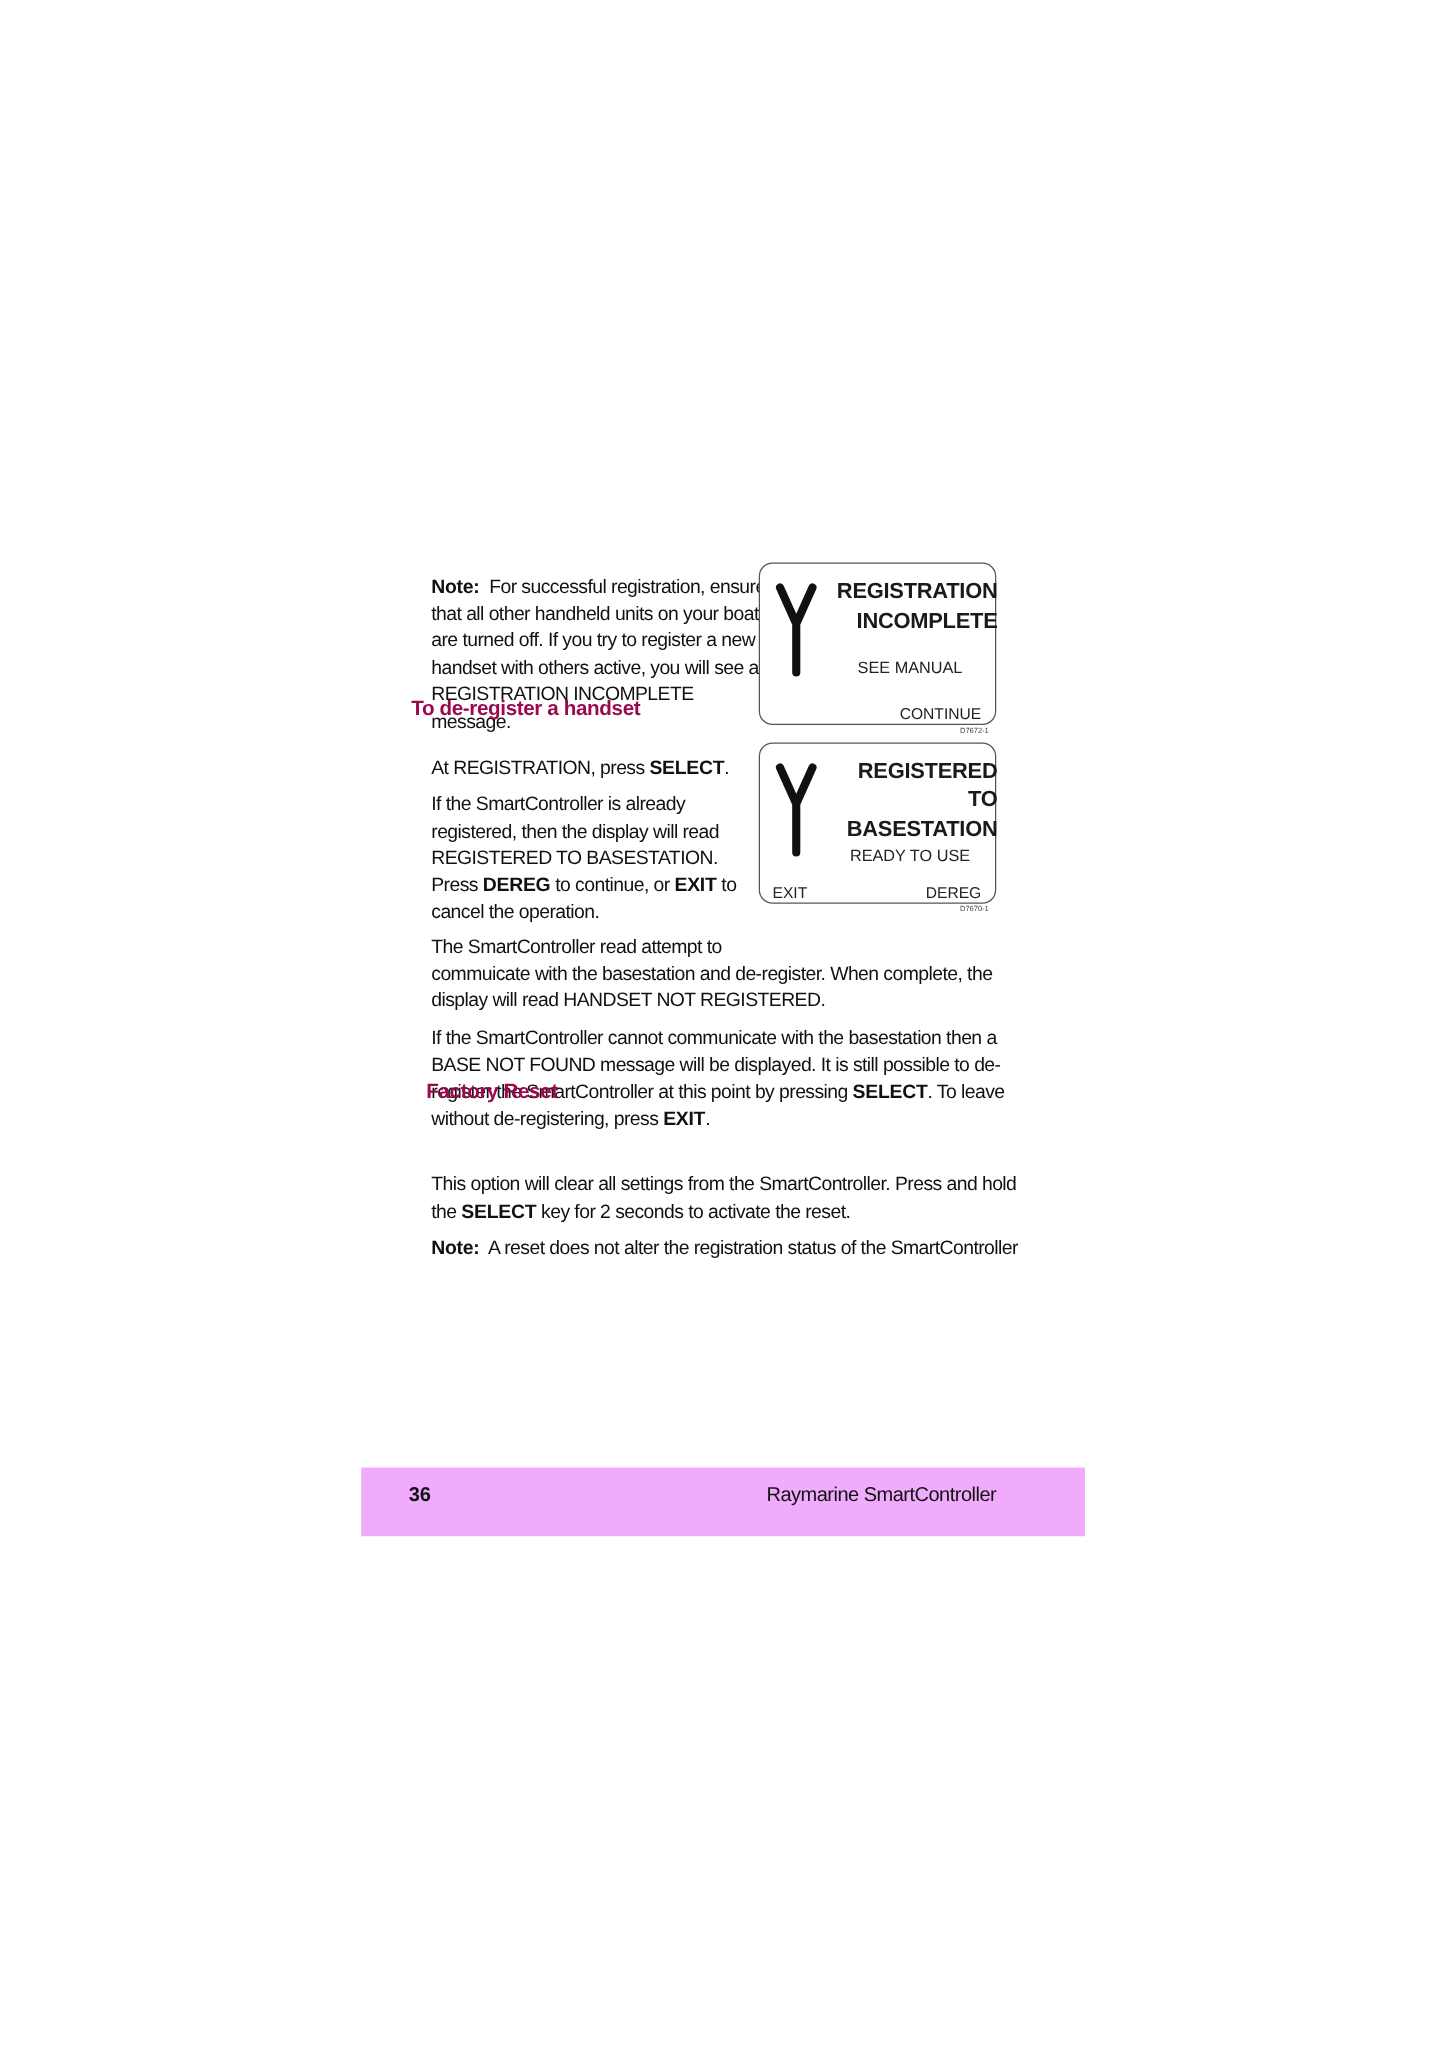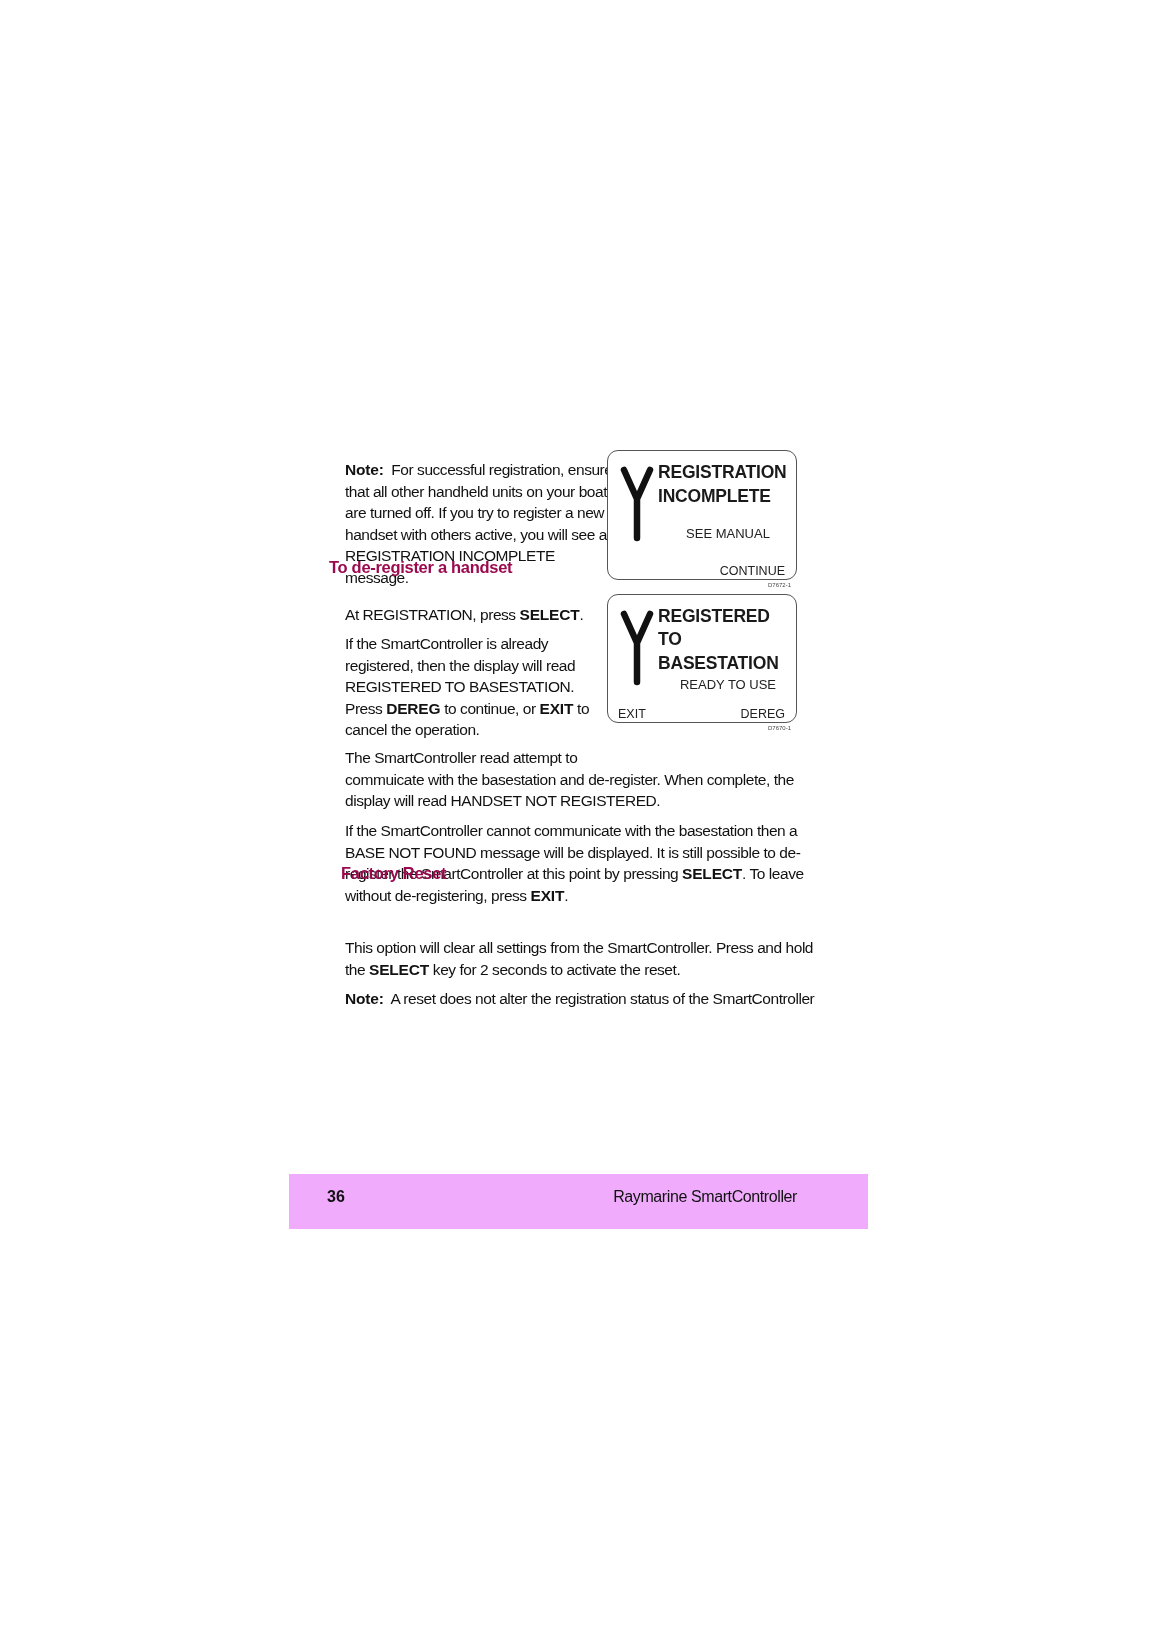--- a/index.html
+++ b/index.html
@@ -16,21 +16,21 @@
   .heading {
     position: absolute; left: 329px; font-size: 16.5px; font-weight: bold;
     color: #9b0a4e; letter-spacing: -0.3px; margin: 0;
   }
   .screen {
     position: absolute; left: 607px; width: 190px; border: 1.4px solid #555;
     border-radius: 11px; background: #fff; box-sizing: border-box;
   }
   .antenna { position: absolute; left: 12px; top: 14px; }
   .scr-title {
-    position: absolute; font-weight: bold; font-size: 17.5px; text-align: left;
+    position: absolute; font-weight: bold; font-size: 17.5px; text-align: right;
     line-height: 23px; color: #1a1a1a; letter-spacing: -0.2px;
   }
   .scr-sub { position: absolute; font-size: 13px; text-align: center; color: #222; }
   .scr-soft { position: absolute; font-size: 12.5px; color: #222; bottom: 1px; }
   .ref { position: absolute; font-size: 6px; color: #444; }
   .footer {
     position: absolute; left: 289px; top: 1174px; width: 579px; height: 55px;
     background: #f0abfc;
   }
   .footer-page {

